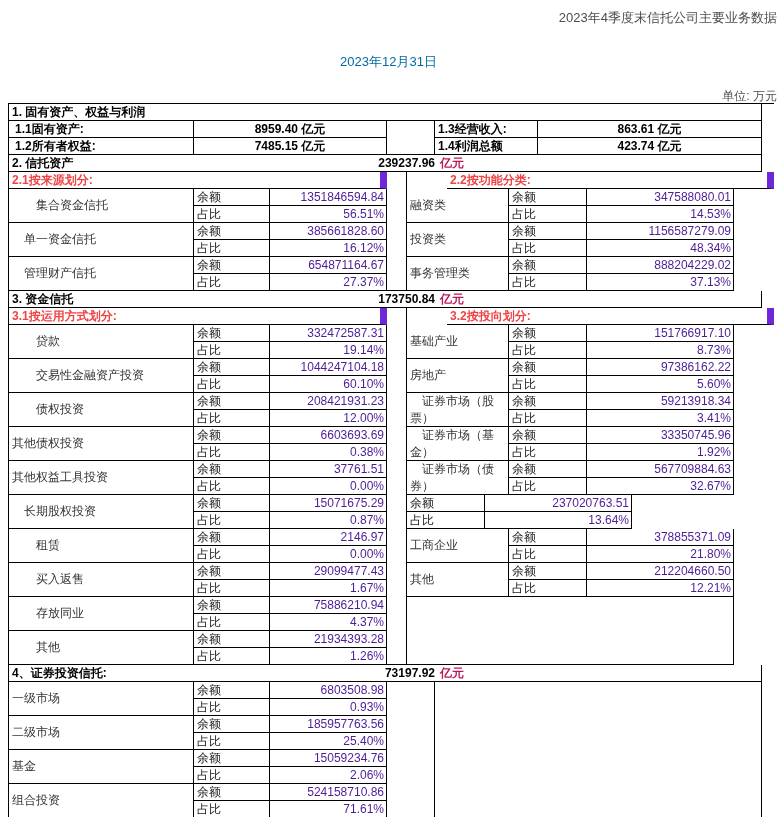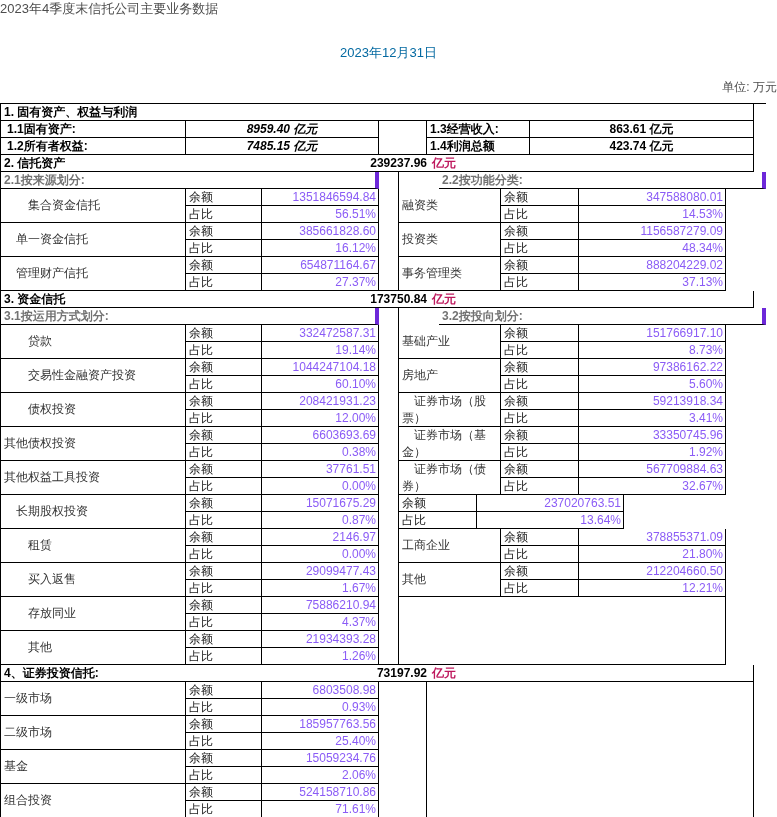--- a/index.html
+++ b/index.html
@@ -2,66 +2,66 @@
 <html><head>
 <meta charset="utf-8">
 <style>
   * { margin:0; padding:0; box-sizing:border-box; }
   html,body { background:#fff; }
   body {
     width:777px; height:817px; overflow:hidden; position:relative;
     font-family:"Liberation Sans","DejaVu Sans",sans-serif;
     font-size:12px; color:#333;
   }
-  .title   {  text-align:left; font-size:13px; color:#4d4d4d; }
+  .title   { padding-top:9px;  text-align:right; font-size:13px; color:#4d4d4d; }
   .rdate   { margin-top:26px;  text-align:center; font-size:13px; color:#0369a1; }
   .unit    { margin-top:17px;  text-align:right;  color:#4d4d4d; }
 
-  .grid { position:absolute; left:0; top:103px; width:766px;
+  .grid { position:absolute; left:8px; top:103px; width:766px;
           border-top:1px solid #000; border-left:1px solid #000; }
 
   .secrow { position:relative; width:753px; height:17px;
             border-right:1px solid #000; border-bottom:1px solid #000;
             display:flex; align-items:center; font-weight:bold; color:#000;
             padding-left:3px; }
   .sec-total { position:absolute; left:0; top:0; width:426px; height:17px;
                line-height:17px; text-align:right; font-weight:bold; color:#000; }
   .sec-unit  { position:absolute; left:431px; top:0; height:17px; line-height:17px;
                font-weight:bold; color:#be185d; }
 
   .block { display:flex; }
   .col   { display:flex; flex-direction:column; }
   .gapcell { width:48px; border-right:1px solid #000; border-bottom:1px solid #000; }
 
   
   .s1row { display:flex; height:17px; }
   .s1row .cell { display:flex; align-items:center; font-weight:bold; color:#000; }
   .s1l .s1label { width:185px; padding-left:6px; }
-  .s1l .s1value { width:193px; justify-content:center;font-style:italic; }
+  .s1l .s1value { width:193px; justify-content:center; }
   .s1r .s1label { width:103px; padding-left:3px; }
   .s1r .s1value { width:224px; justify-content:center; }
   .s1row .cell { border-right:1px solid #000; border-bottom:1px solid #000; }
 
   
   .subhead { height:17px; display:flex; align-items:center; padding-left:3px;
-             font-weight:bold; color:#737373;
-             border-right:4px solid #6d28d9; border-bottom:1px solid #000;text-align:right; }
+             font-weight:bold; color:#ef4444;
+             border-right:7px solid #6d28d9; border-bottom:1px solid #000;text-align:right; }
   .lt-w { width:378px; }
   .rt-w { width:327px;margin-left:40px; }
 
   
   .pair { display:flex; }
   .pair .plabel { height:34px; display:flex; align-items:center; padding-left:3px;
                   color:#333; border-right:1px solid #000; border-bottom:1px solid #000; }
   .kv { display:flex; flex-direction:column; }
   .kvrow { display:flex; height:17px; }
   .kvrow .key { display:flex; align-items:center; padding-left:3px; color:#222;
                 border-right:1px solid #000; border-bottom:1px solid #000;font-family:Liberation Serif, serif; }
   .kvrow .val { display:flex; align-items:center; justify-content:flex-end;
-                padding-right:2px; color:#8b5cf6;
+                padding-right:2px; color:#4c1d95;
                 border-right:1px solid #000; border-bottom:1px solid #000; }
   .lt .plabel { width:185px; } .lt .key { width:76px; }  .lt .val { width:117px; }
   .rt .plabel { width:102px; } .rt .key { width:78px; }  .rt .val { width:147px; }
 
   .filler { width:327px; border-right:1px solid #000; border-bottom:1px solid #000; }
   .h34{height:34px} .h68{height:68px} .h119{height:119px} .h136{height:136px} .h357{height:357px}
 </style>
 </head>
 <body>
 

